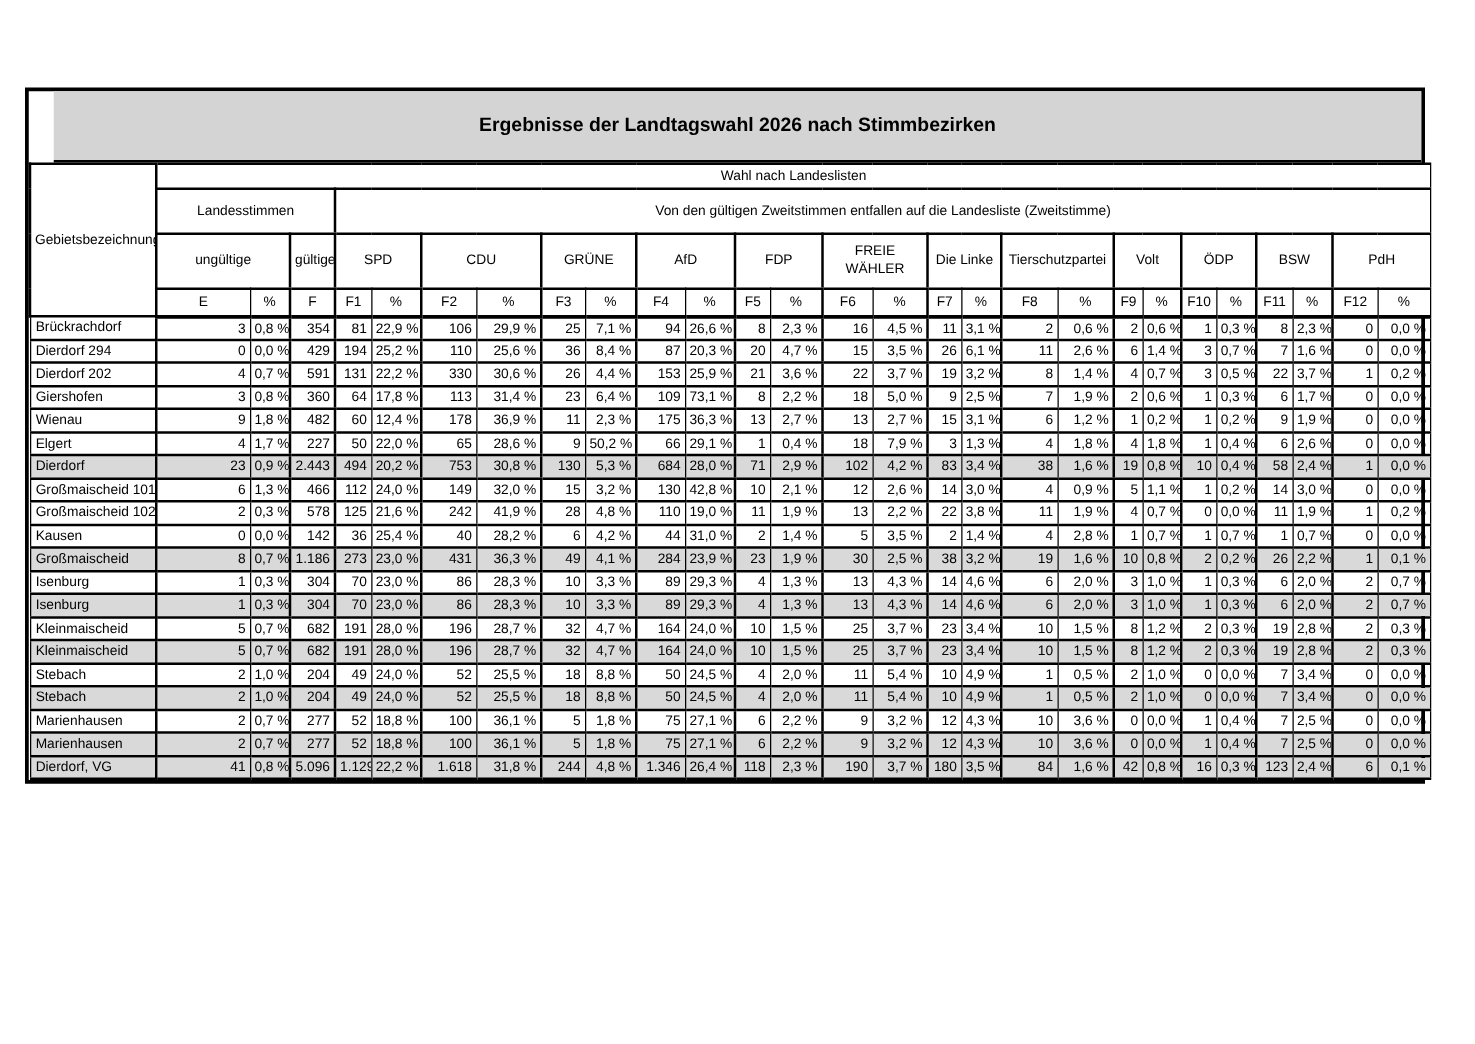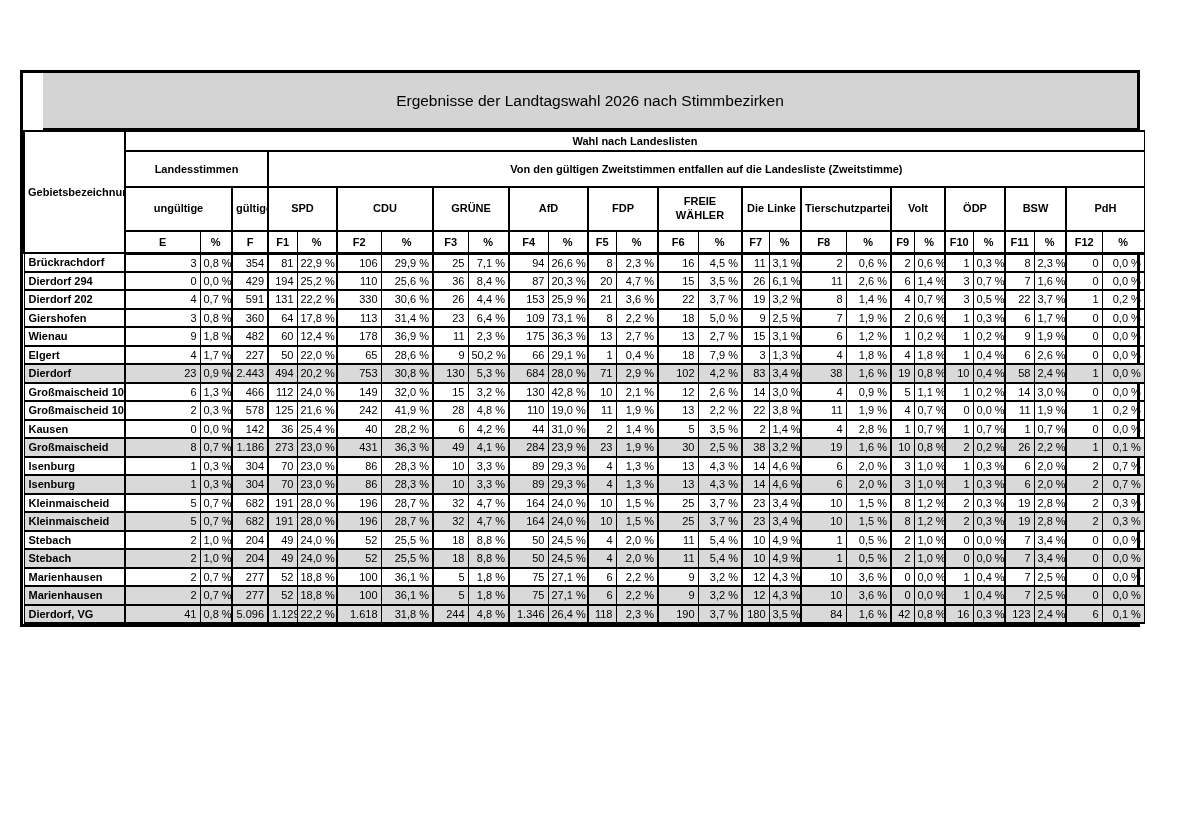--- a/index.html
+++ b/index.html
@@ -1,29 +1,29 @@
 <!DOCTYPE html>
 <html><head>
 <meta charset="utf-8">
 <style>
   html,body{margin:0;padding:0;background:#ffffff;}
   body{width:1180px;height:835px;position:relative;font-family:"Liberation Sans",sans-serif;color:#000;}
   .sheet{position:absolute;left:20px;top:70px;width:1120px;border:3px solid #000;box-sizing:border-box;background:#fff;}
-  .title-band{height:55px;background:#d4d4d4;border-bottom:2px solid #000;display:flex;align-items:center;justify-content:center;font-weight:normal;font-size:15.5px;margin-left:20px;}
+  .title-band{height:55px;background:#d4d4d4;border-bottom:2px solid #000;display:flex;align-items:center;justify-content:center;font-weight:bold;font-size:15.5px;margin-left:20px;}
   table{border-collapse:collapse;table-layout:fixed;width:100%;font-size:11px;}
   th,td{border:1px solid #000;border-top-width:2px;border-bottom-width:2px;padding:0 3px;overflow:hidden;white-space:nowrap;box-sizing:border-box;}
-  th{font-weight:bold;text-align:center;background:#fff;}
+  th{font-weight:normal;text-align:center;background:#fff;}
   .gb{border-left-width:2px;}
   thead .r1 th{height:20px;}
   thead .r2 th{height:36px;}
   thead .r3 th{height:44px;white-space:normal;line-height:1.25;}
   thead .r4 th{height:22px;border-bottom-width:3px;}
   th.area-th{font-size:11px;}
   tbody td{height:18.5px;}
-  td.name-cell{text-align:left;border-right-width:2px;padding-left:4px;font-weight:bold;}
+  td.name-cell{text-align:left;border-right-width:2px;padding-left:4px;}
   td.num-cell,td.pct-cell{text-align:right;}
   tr.shaded td{background:#d9d9d9;}
 </style>
 </head>
 <body>
 
 <div class="sheet">
   <div class="title-band">Ergebnisse der Landtagswahl 2026 nach Stimmbezirken</div>
   <table>
     <colgroup>

